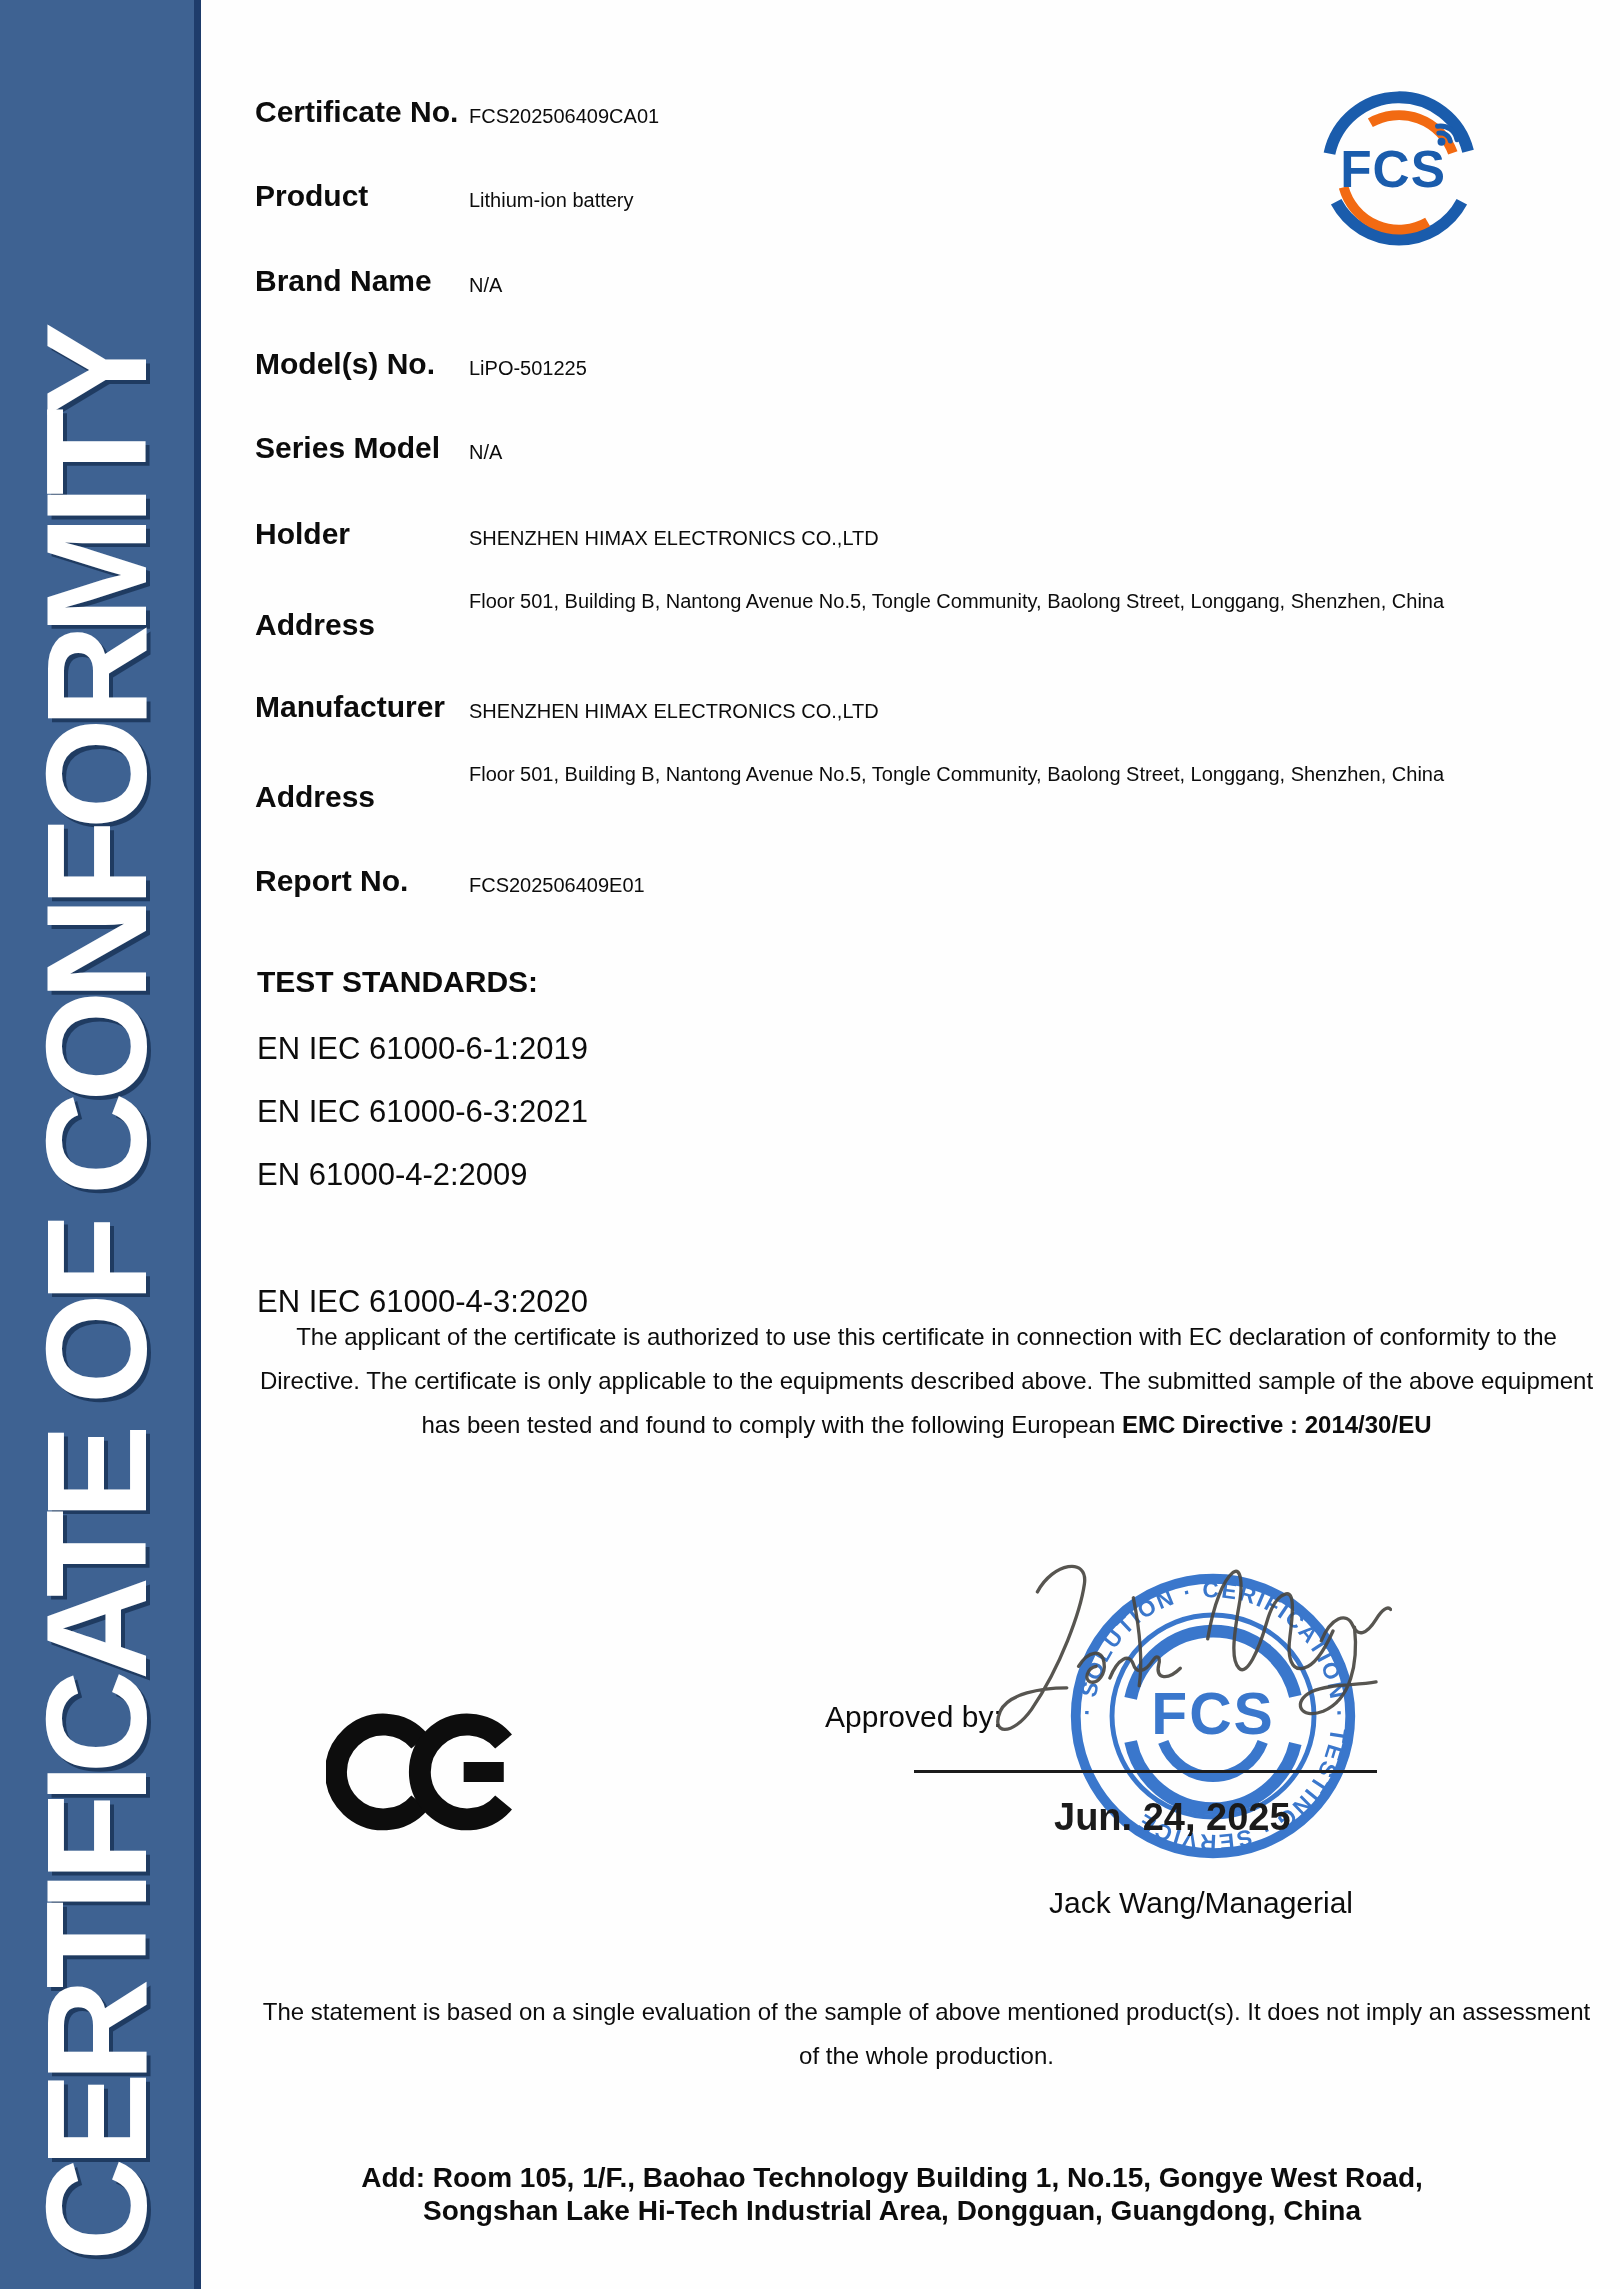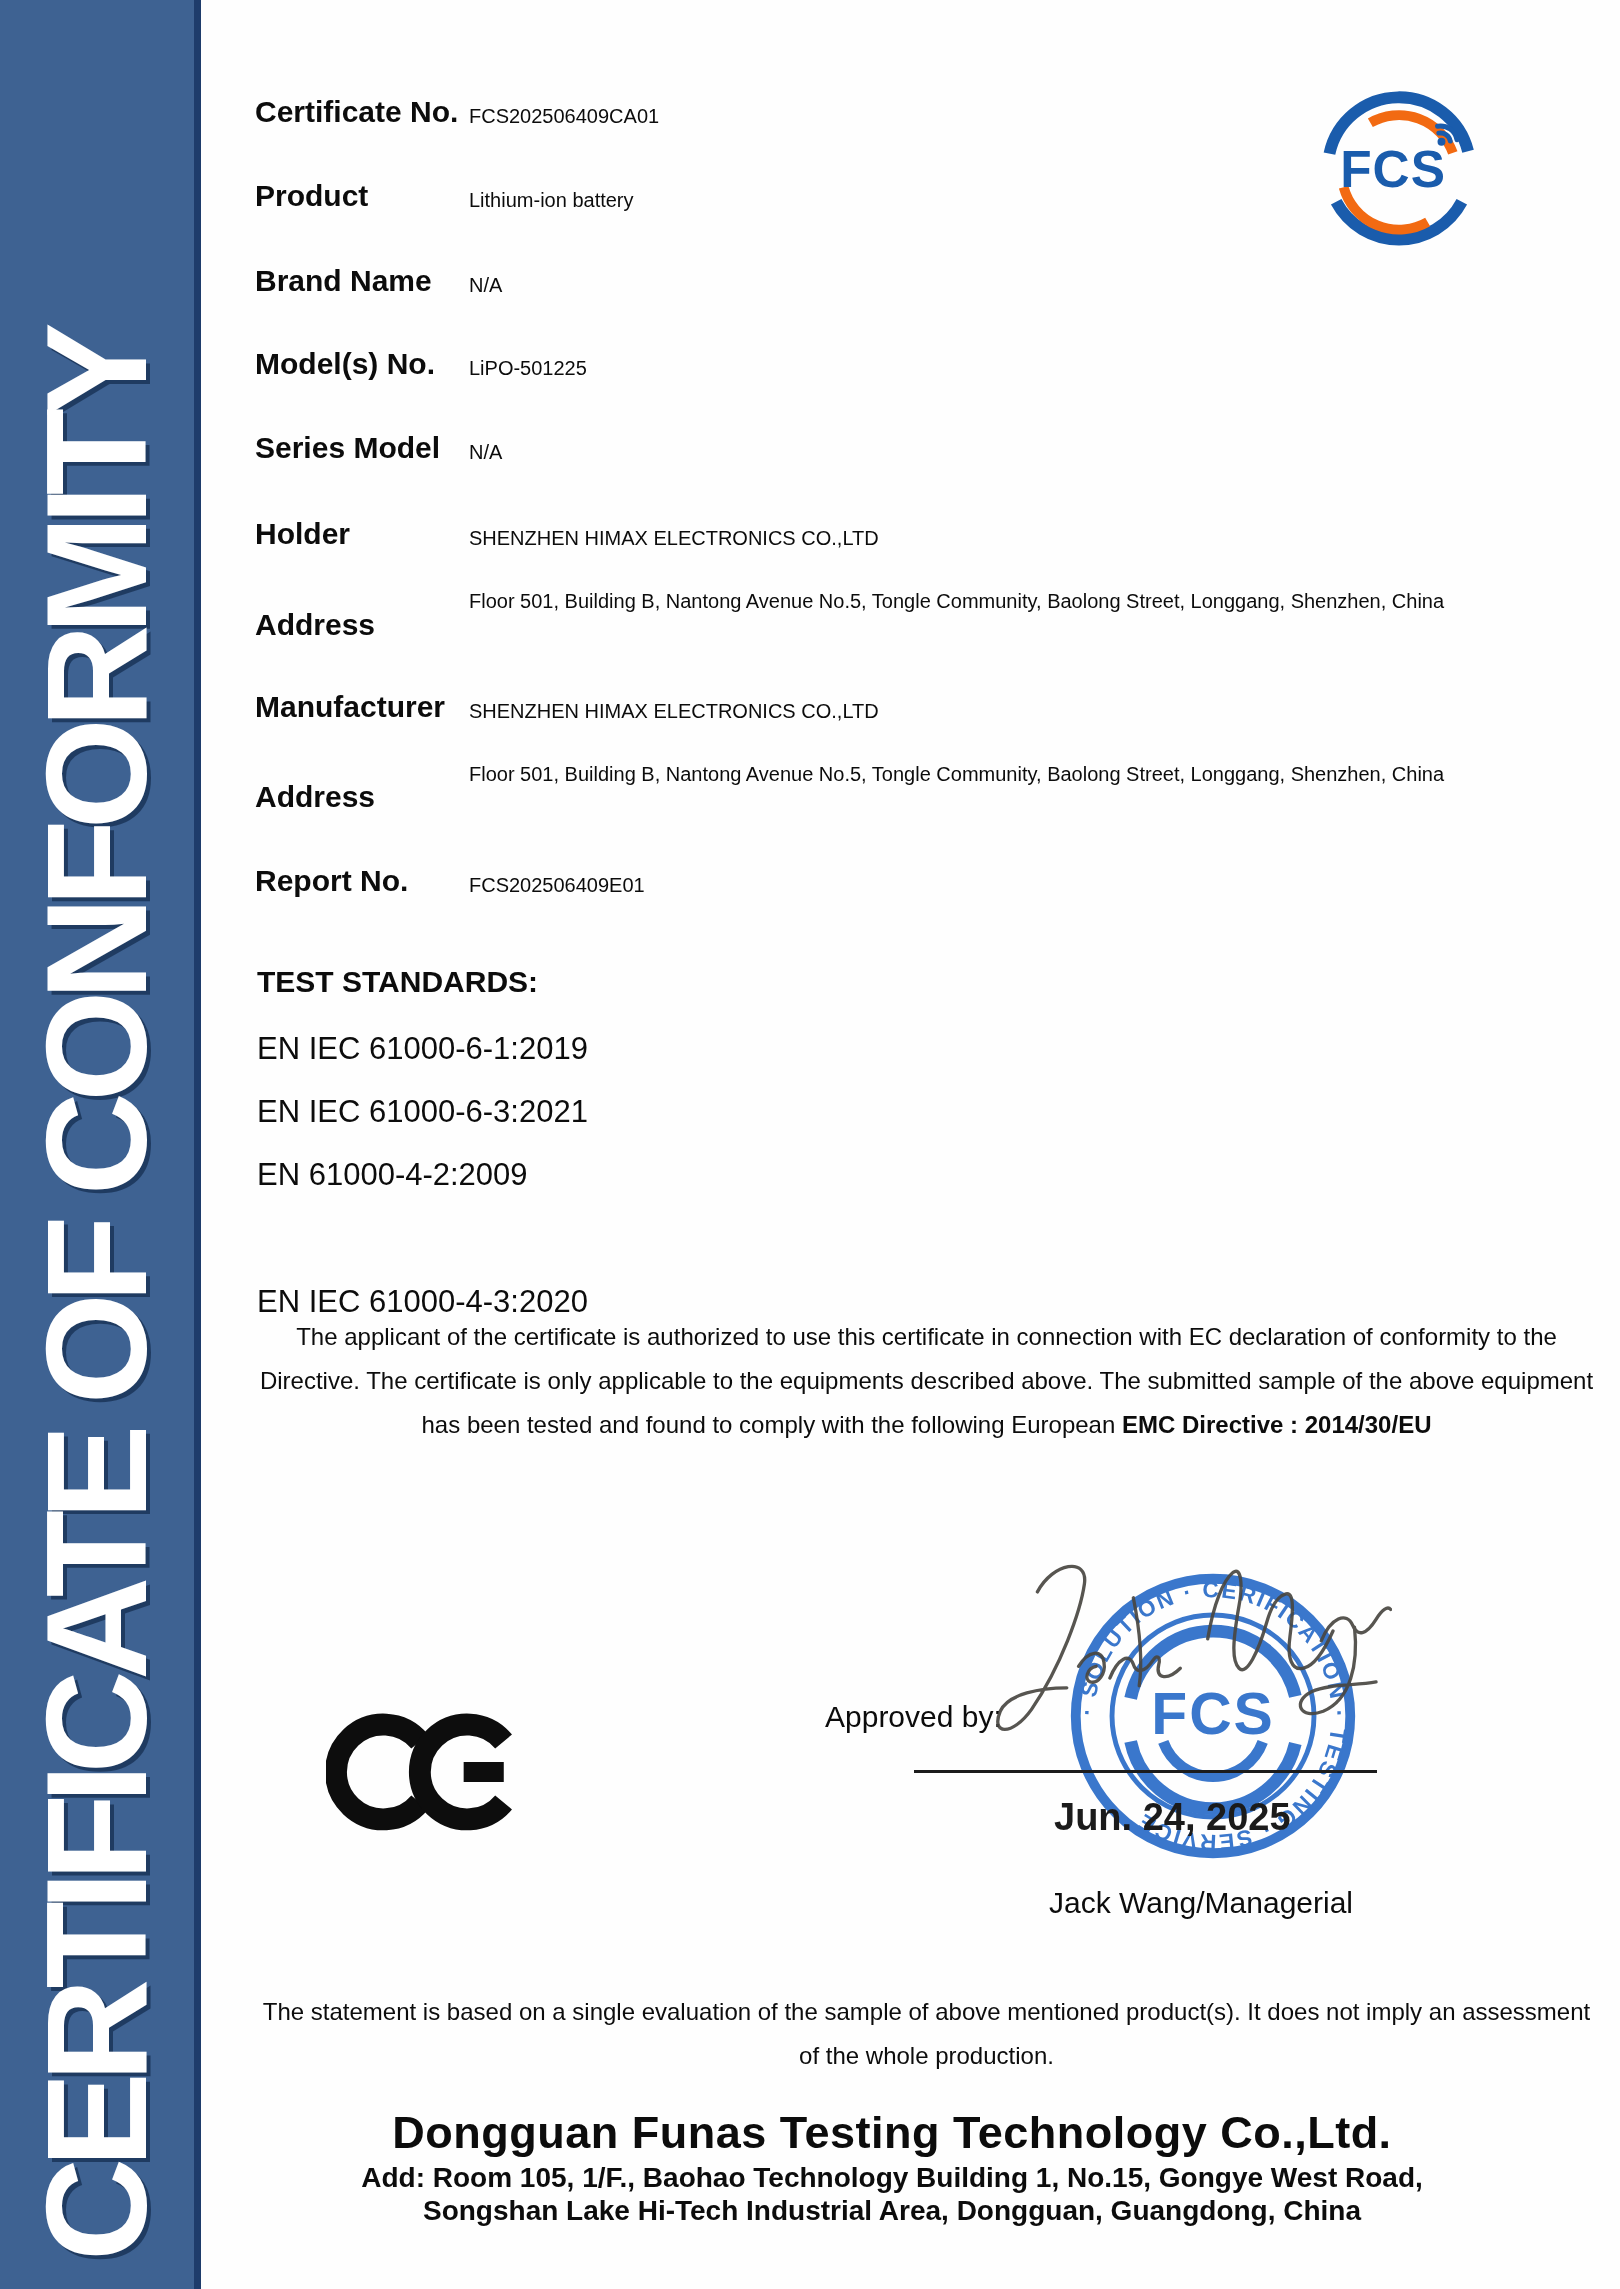--- a/index.html
+++ b/index.html
@@ -170,18 +170,17 @@
       </g>
     </svg>
   </div>
 
   <div class="sig-line"></div>
   <div class="stamp-date">Jun. 24, 2025</div>
   <div class="signer-title">Jack Wang/Managerial</div>
 
   <div class="para" style="top:1990px">The statement is based on a single evaluation of the sample of above mentioned product(s). It does not imply an assessment of the whole production.</div>
 
-  <div class="footer-company">Dongguan Funas Testing Technology Co.,Ltd.</div>
   <div class="footer-line1">Add: Room 105, 1/F., Baohao Technology Building 1, No.15, Gongye West Road,</div>
   <div class="footer-line2">Songshan Lake Hi-Tech Industrial Area, Dongguan, Guangdong, China</div>
 
 </div>
 
 
 </body></html>

